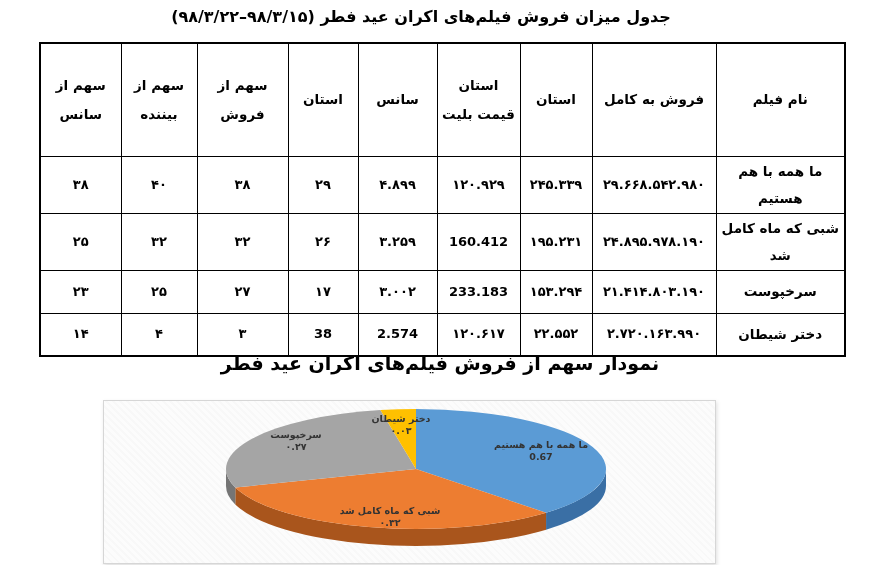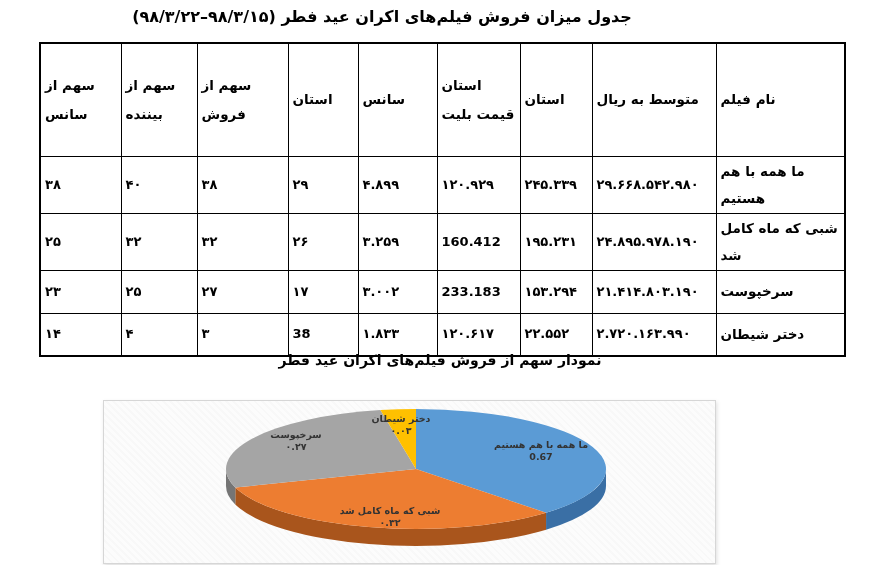--- a/index.html
+++ b/index.html
@@ -2,38 +2,38 @@
 <html lang="fa"><head>
 <meta charset="utf-8">
 <style>
   html,body{margin:0;padding:0;background:#fff;}
   .page{
     position:relative;width:880px;height:565px;background:#ffffff;overflow:hidden;
     font-family:"DejaVu Sans",sans-serif;color:#000;
   }
   .doc-title{
     position:absolute;top:7px;left:0;width:764px;text-align:center;
-    font-size:16px;font-weight:bold;direction:rtl;
+    font-size:16px;font-weight:bold;direction:rtl;padding-left:39px;
   }
   .sales-table{
     position:absolute;left:39px;top:42px;width:806px;
     border-collapse:collapse;table-layout:fixed;direction:rtl;
     font-size:13px;font-weight:bold;
   }
   .sales-table th,.sales-table td{
-    border:1px solid #000;text-align:left;vertical-align:middle;
+    border:1px solid #000;text-align:center;vertical-align:middle;
     padding:1px 4px;overflow:hidden;
   }
   .sales-table{border:2px solid #000;}
   .sales-table th{font-weight:bold;line-height:2.15;font-size:13.5px;}
   .sales-table td{line-height:2.0;}
   .sales-table td.film-name{font-size:13.5px;}
   .chart-caption{
     position:absolute;top:352px;left:0;width:880px;text-align:center;
-    font-size:14px;font-weight:bold;direction:rtl;
+    font-size:19px;font-weight:bold;direction:rtl;
   }
   .chart-panel{
     position:absolute;left:103px;top:400px;width:611px;height:162px;
     background:#fcfcfc;
     background-image:repeating-linear-gradient(45deg,rgba(0,0,0,0.015) 0 2px,transparent 2px 5px);
     border:1px solid #d6d6d6;
     box-shadow:1px 2px 4px rgba(0,0,0,0.13);
   }
   .pie-svg{position:absolute;left:0;top:0;}
   .pie-label{
@@ -58,21 +58,21 @@
         <col style="width: 83px;">
         <col style="width: 79px;">
         <col style="width: 70px;">
         <col style="width: 91px;">
         <col style="width: 76px;">
         <col style="width: 81px;">
       </colgroup>
     <thead>
       <tr style="height: 113px;">
           <th>نام فیلم</th>
-          <th>متوسط به ریال</th>
+          <th>فروش به کامل</th>
           <th>استان</th>
           <th>استان قیمت بلیت</th>
           <th>سانس</th>
           <th>استان</th>
           <th>سهم از فروش</th>
           <th>سهم از بیننده</th>
           <th>سهم از سانس</th>
         </tr>
     </thead>
     <tbody>
@@ -107,21 +107,21 @@
           <td>۱۷</td>
           <td>۲۷</td>
           <td>۲۵</td>
           <td>۲۳</td>
         </tr>
         <tr style="height: 43px;">
           <td class="film-name">دختر شیطان</td>
           <td>۲.۷۲۰.۱۶۳.۹۹۰</td>
           <td>۲۲.۵۵۲</td>
           <td>۱۲۰.۶۱۷</td>
-          <td>۱.۸۳۳</td>
+          <td>2.574</td>
           <td>38</td>
           <td>۳</td>
           <td>۴</td>
           <td>۱۴</td>
         </tr>
       </tbody>
   </table>
 
   <div class="chart-caption">نمودار سهم از فروش فیلم‌های اکران عید فطر</div>
 

